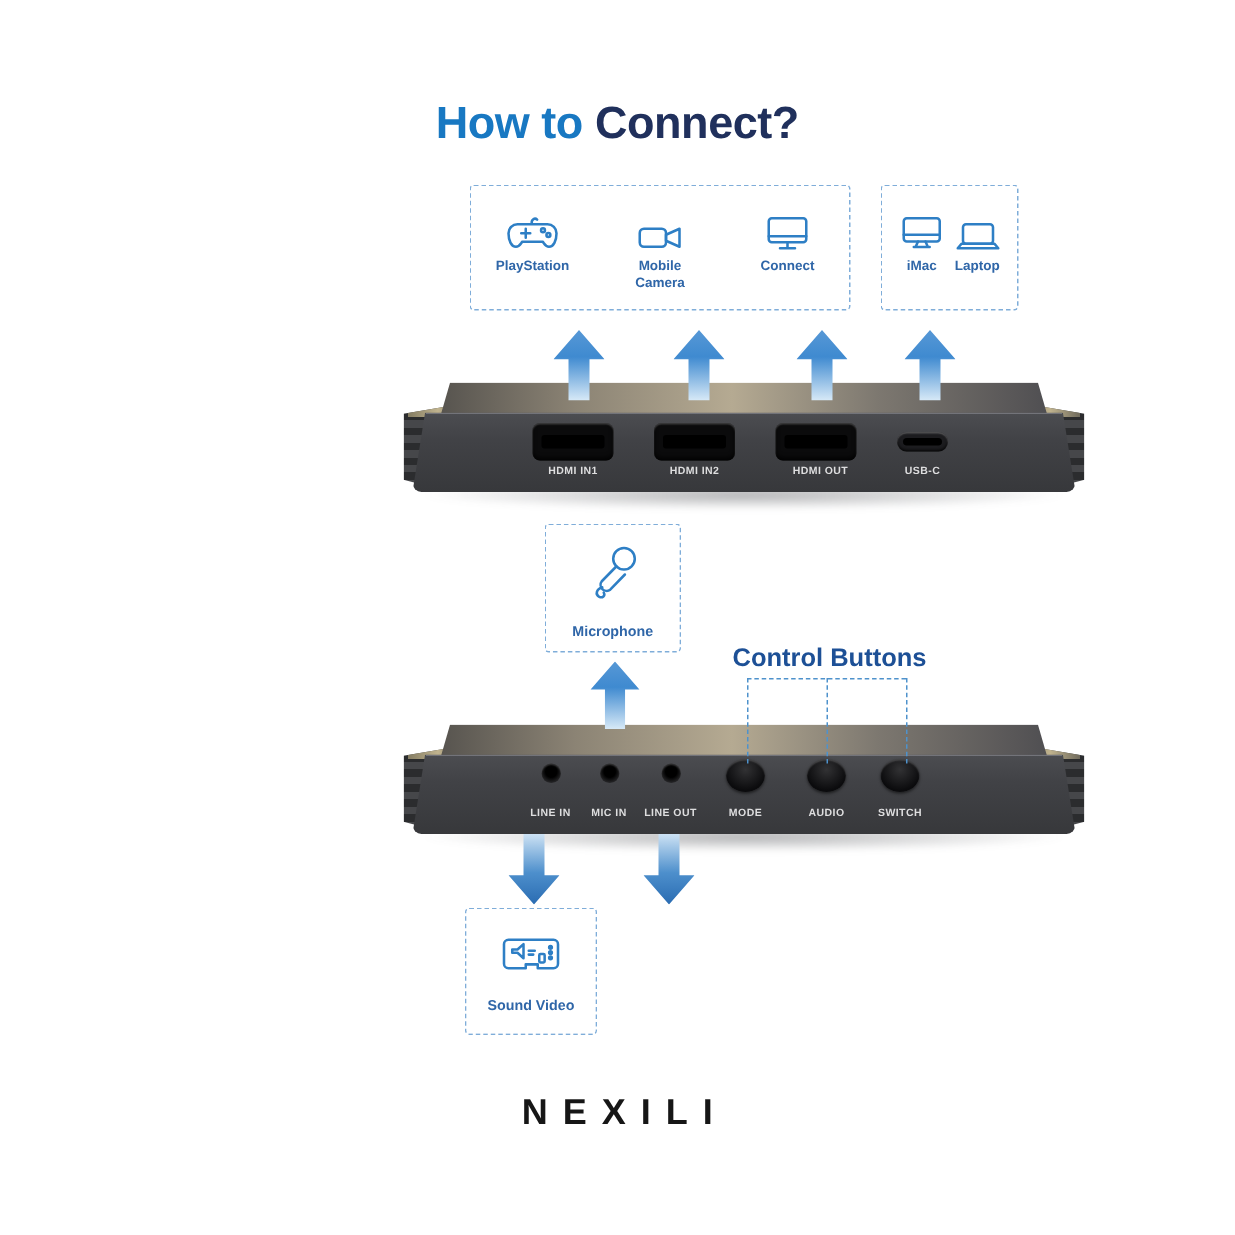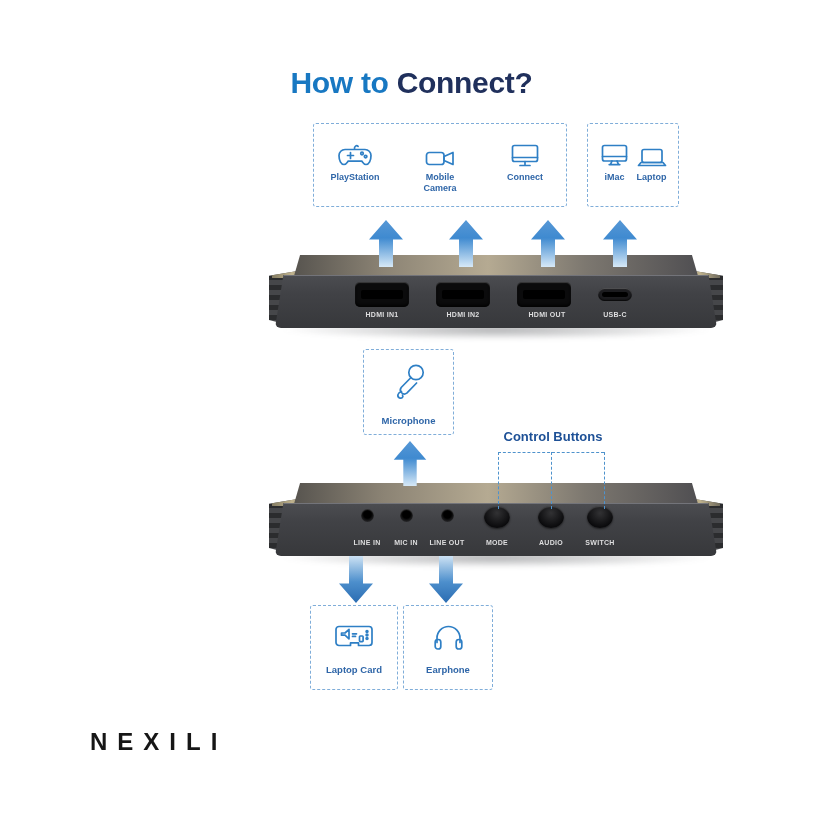--- a/index.html
+++ b/index.html
@@ -49,29 +49,29 @@
   .jack{position:absolute;width:13px;height:13px;top:31px;z-index:4;border-radius:50%;
       background:radial-gradient(circle at 50% 42%,#000 38%,#242426 72%,#0e0e10 100%);
       box-shadow:inset 0 1px 1px rgba(255,255,255,.15);}
   .knob{position:absolute;width:26px;height:22px;top:28px;z-index:4;border-radius:50%;
       background:radial-gradient(circle at 50% 32%,#323234 0%,#0b0b0d 70%);
       box-shadow:0 1px 2px rgba(0,0,0,.55),inset 0 1px 1px rgba(255,255,255,.18);}
   .pt-label{position:absolute;top:61px;width:60px;z-index:4;color:#dededf;font-size:7px;
       font-weight:700;letter-spacing:.3px;text-align:center;}
   
   .ctrl-label{position:absolute;left:408px;top:429px;width:130px;text-align:center;
-      font-size:13px;font-weight:700;color:#1d5096;z-index:5;}
+      font-size:17px;font-weight:700;color:#1d5096;z-index:5;}
   .br-h{position:absolute;left:418px;top:452px;width:106px;height:0;
       border-top:1.5px dashed #4e92cc;z-index:5;}
   .br-v{position:absolute;top:452px;width:0;height:57px;border-left:1.5px dashed #4e92cc;z-index:5;}
   
   .icon-box{display:flex;flex-direction:column;align-items:center;justify-content:center;padding-top:4px;}
   .icon-box .dev-label{margin-top:8px;font-size:9.5px;}
   
-  .logo{position:absolute;top:728px;left:0;width:100%;text-align:left;color:#161616;
+  .logo{position:absolute;top:728px;left:0;width:100%;text-align:center;color:#161616;
         font-size:24px;font-weight:700;letter-spacing:10px;text-indent:10px;}
 </style>
 </head>
 <body>
 
 <div id="canvas">
 
   <svg width="0" height="0" style="position:absolute">
     <defs>
       <linearGradient id="agu" x1="0" y1="0" x2="0" y2="1">
@@ -243,29 +243,19 @@
       <svg class="blue-icon" width="42" height="29" viewBox="0 0 42 29">
         <path d="M6,3.5 h30 a3,3 0 0 1 3,3 v13 a3,3 0 0 1 -3,3 h-10.5 v-2.6 h-8 v2.6 H6 a3,3 0 0 1 -3,-3 v-13 a3,3 0 0 1 3,-3 z"></path>
         <path d="M8.5,10 h3.5 l4,-3.6 v9.4 l-4,-3.6 h-3.5 z"></path>
         <path d="M19.5,10.8 h4 M19.5,13.4 h3"></path>
         <rect x="26.5" y="13" width="3.6" height="5.6" rx="0.8"></rect>
         <circle cx="34" cy="8.5" r="0.9"></circle>
           <circle cx="34" cy="12" r="0.9"></circle>
           <circle cx="34" cy="15.5" r="0.9"></circle>
       </svg>
     </div>
-    <div class="dev-label">Laptop Card</div>
-  </div>
-
-  <div class="dashed icon-box" style="left:323px;top:605px;width:90px;height:85px;">
-    <div>
-      <svg class="blue-icon" width="31" height="28" viewBox="0 0 31 28">
-        <path d="M4,18.5 v-4.5 a11.5,11.5 0 0 1 23,0 v4.5"></path>
-        <rect x="2.2" y="15.5" width="5.6" height="9.5" rx="2.6"></rect>
-        <rect x="23.2" y="15.5" width="5.6" height="9.5" rx="2.6"></rect>
-      </svg>
-    </div>
-    <div class="dev-label">Earphone</div>
-  </div>
+    <div class="dev-label">Sound Video</div>
+  </div>
+
 
   <div class="logo">NEXILI</div>
 
 </div>
 
 </body></html>

